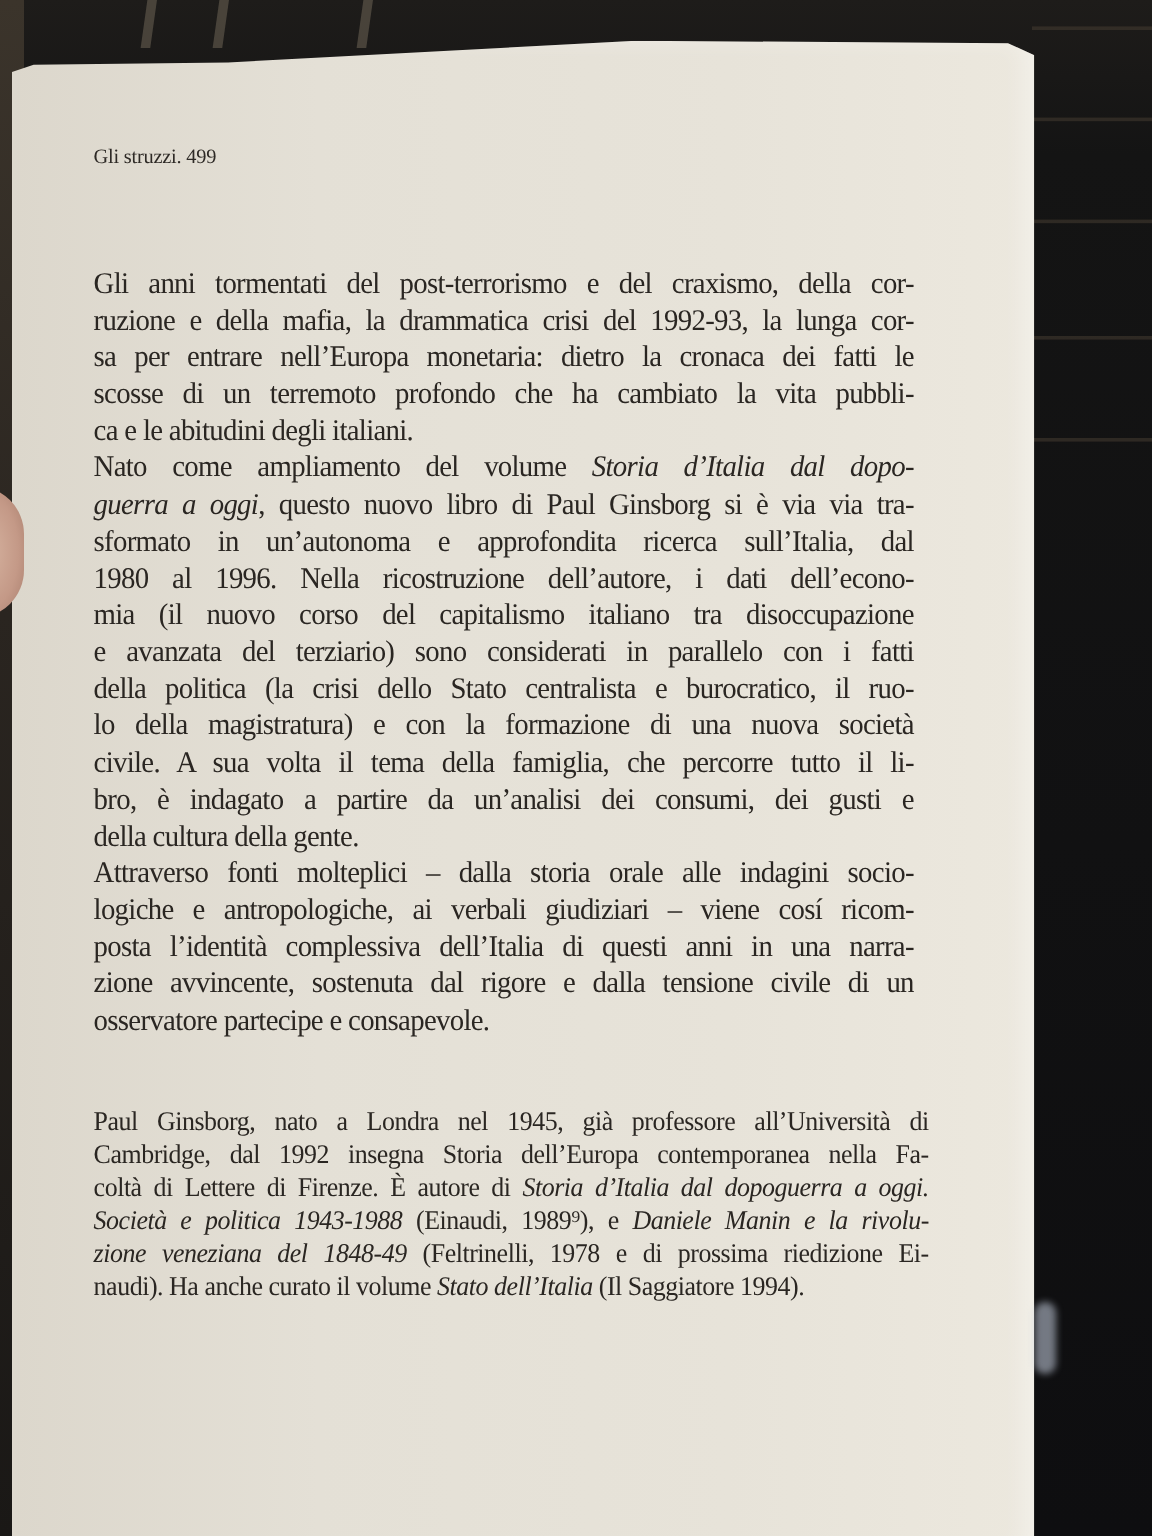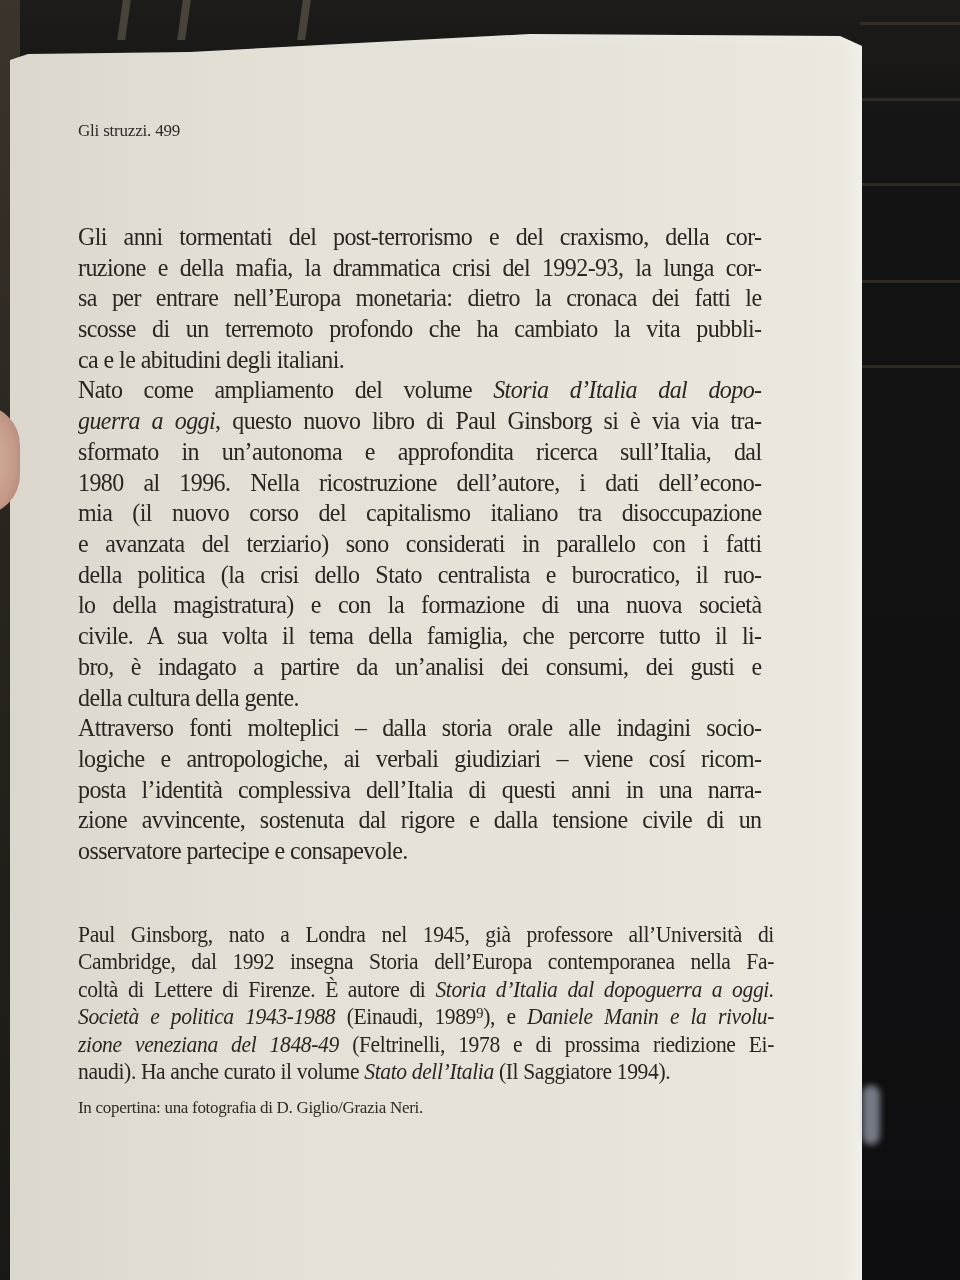--- a/index.html
+++ b/index.html
@@ -167,15 +167,14 @@
       </div>
     <div id="bio" class="bio">
         <div class="line bio" style="top: 920px;"><span>Paul Ginsborg, nato a Londra nel 1945, già professore all’Università di</span></div>
         <div class="line bio" style="top: 947px;"><span>Cambridge, dal 1992 insegna Storia dell’Europa contemporanea nella Fa-</span></div>
         <div class="line bio" style="top: 975px;"><span>coltà di Lettere di Firenze. È autore di </span><i>Storia d’Italia dal dopoguerra a oggi.</i></div>
         <div class="line bio" style="top: 1002px;"><i>Società e politica 1943-1988</i><span> (Einaudi, 1989⁹), e </span><i>Daniele Manin e la rivolu-</i></div>
         <div class="line bio" style="top: 1030px;"><i>zione veneziana del 1848-49</i><span> (Feltrinelli, 1978 e di prossima riedizione Ei-</span></div>
         <div class="line last bio" style="top: 1057px;"><span>naudi). Ha anche curato il volume </span><i>Stato dell’Italia</i><span> (Il Saggiatore 1994).</span></div>
       </div>
 
-    <div class="credit">In copertina: una fotografia di D. Giglio/Grazia Neri.</div>
   </div>
 </div>
 
 </body></html>

